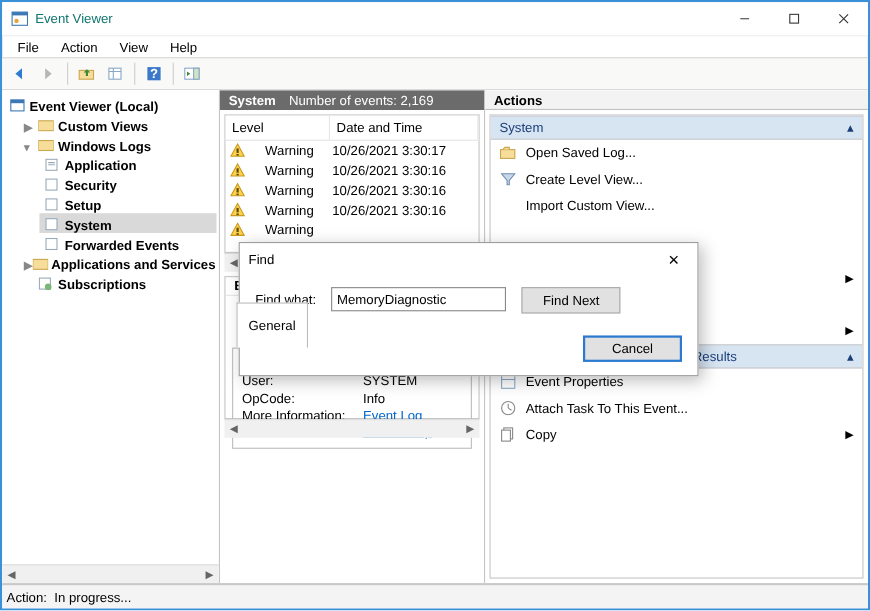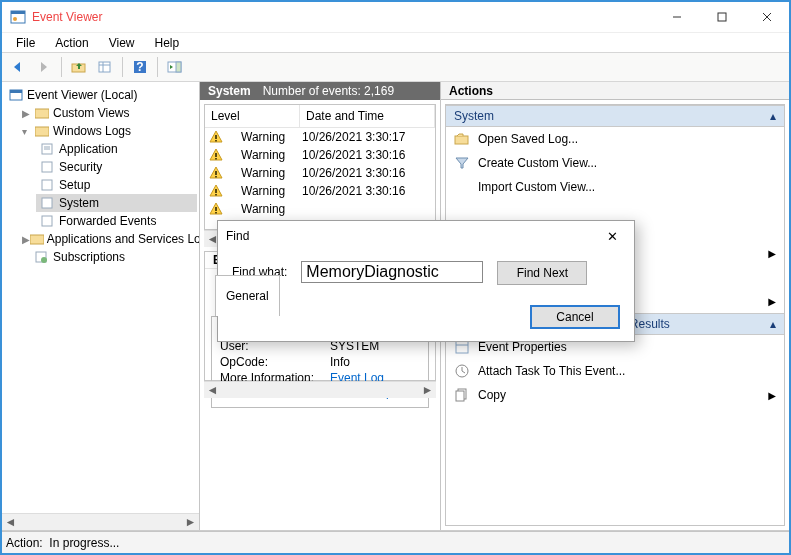--- a/index.html
+++ b/index.html
@@ -1,19 +1,19 @@
 <!DOCTYPE html>
 <html><head>
 <meta charset="utf-8">
 <style>
   * { box-sizing: border-box; margin: 0; padding: 0; font-family: "Segoe UI", Tahoma, sans-serif; font-size: 12px; }
   html, body { width: 791px; height: 555px; overflow: hidden; }
   .window { width: 791px; height: 555px; border: 2px solid #3a91d8; background: #fff; display: flex; flex-direction: column; position: relative; }
   
-  .titlebar { height: 30px; background: #fff; display: flex; align-items: center; padding: 0 0 0 8px; font-size: 12px; color: #ef4444;}
+  .titlebar { height: 30px; background: #fff; display: flex; align-items: center; padding: 0 0 0 8px; font-size: 12px; color: #0f766e;}
   .titlebar .icon { width:16px;height:16px;margin-right:6px;display:flex;align-items:center;justify-content:center;}
   .titlebar .title { flex:1; }
   .winbtns { display:flex; height:100%;}
   .winbtn { width:45px; display:flex;align-items:center;justify-content:center;color:#333; }
   
   .menubar { height:20px; display:flex; align-items:center; padding: 0 6px; gap:4px; border-top:1px solid #eee;}
   .menuitem { padding: 2px 8px; }
   
   .toolbar { height:30px; background:#f9f9f8; border-top:1px solid #d6d6d6; border-bottom:1px solid #d6d6d6; display:flex; align-items:center; padding:0 4px; gap:2px;}
   .tbtn { width:24px;height:24px;display:flex;align-items:center;justify-content:center; border:1px solid transparent;}
@@ -22,21 +22,21 @@
   .body { flex:1; display:flex; background:#fff; border-bottom:1px solid #ccc; min-height:0;}
   .pane { display:flex;flex-direction:column; overflow:hidden;}
   .pane.tree { width:198px; border-right:1px solid #c5c5c5;}
   .pane.center { flex:1; border-right:1px solid #c5c5c5; min-width:0;}
   .pane.right { width:348px;}
   
   .fakescroll-h { height:17px; background:#f0f0f0; border-top:1px solid #ddd; display:flex; align-items:center;}
   .fakescroll-h .arrow { width:17px;height:100%;display:flex;align-items:center;justify-content:center;color:#666;}
   
   .tree-body { flex:1; padding:4px 2px; overflow:auto;}
-  .node { display:flex;align-items:center; height:18px; padding-left:4px; white-space:nowrap;}
+  .node { display:flex;align-items:flex-end; height:18px; padding-left:4px; white-space:nowrap;font-weight:bold;}
   .twist { width:12px; color:#888; font-size:10px;}
   .node .ic { width:16px;height:16px;margin-right:3px;display:flex;align-items:center;justify-content:center;}
   .node.sel { background:#d9d9d9; }
   .indent1{ margin-left:14px;} .indent2{ margin-left:32px;}
   
   .center-header{ height:18px; background:#6b6b6b; color:#fff; display:flex; align-items:center; padding:0 8px; gap:12px; font-size:12px;}
   .gridwrap{ border:1px solid #c5c5c5; margin:4px 4px 0 4px; height:126px; overflow:hidden;}
   .gridhead{ display:flex; background:#fff; border-bottom:1px solid #e5e5e5;}
   .gh{ padding:4px 6px; border-right:1px solid #e5e5e5;}
   .gh.l{ width:95px;} .gh.d{ flex:1;}
@@ -66,21 +66,21 @@
   .ai-ic{ width:16px;height:16px; display:flex;align-items:center;justify-content:center;}
   .chev{ margin-left:auto; font-size:10px;}
   
   .status{ height:22px; display:flex;align-items:center; padding:0 4px; background:#f4f4f4; border-top:1px solid #c5c5c5;}
   
   .dialog{ position:absolute; left:215px; top:218px; width:418px; height:122px; background:#fff; border:1px solid #9e9e9e; box-shadow:4px 4px 14px rgba(0,0,0,.25); display:flex; flex-direction:column;}
   .dlg-title{ height:30px; display:flex;align-items:center; padding:0 8px;}
   .dlg-title .x{ margin-left:auto; font-size:13px; padding:4px 8px;}
   .dlg-body{ flex:1; display:flex; align-items:flex-start; padding: 10px 14px 0 14px; gap:14px;}
   .dlg-body label{ padding-top:4px;}
-  .dlg-body input{ width:182px; height:22px; border:1px solid #888; padding:2px 4px; font-size:16px;}
+  .dlg-body input{ width:159px; height:22px; border:1px solid #888; padding:2px 4px; font-size:12px;}
   .btn{ width:90px; height:24px; border:1px solid #a8a8a8; background:#e1e1e1; display:flex;align-items:center;justify-content:center;}
   .btn.focus{ border:2px solid #2a7ad1;}
   .dlg-foot{ display:flex; justify-content:flex-end; padding:8px 14px 12px;}
   
   svg{ display:block;}
 </style>
 </head>
 <body>
 
 <div class="window">
@@ -387,21 +387,21 @@
               </svg>
             </span>
             <span>Open Saved Log...</span>
           </div>
         <div class="action-item">
             <span class="ai-ic">
               <svg width="14" height="14">
                 <path d="M1 2 L13 2 L8 8 L8 12 L6 12 L6 8 Z" fill="#c8d8ea" stroke="#6f8fb0"></path>
               </svg>
             </span>
-            <span>Create Custom View...</span>
+            <span>Create Level View...</span>
           </div>
         <div class="action-item">
             <span class="ai-ic"></span>
             <span>Import Custom View...</span>
           </div>
         <div style="height:18px"></div>
         <div class="action-item" style="color:#999">
             <span class="ai-ic"></span>
             <span>Attach a Task To this Log...</span>
           </div>

